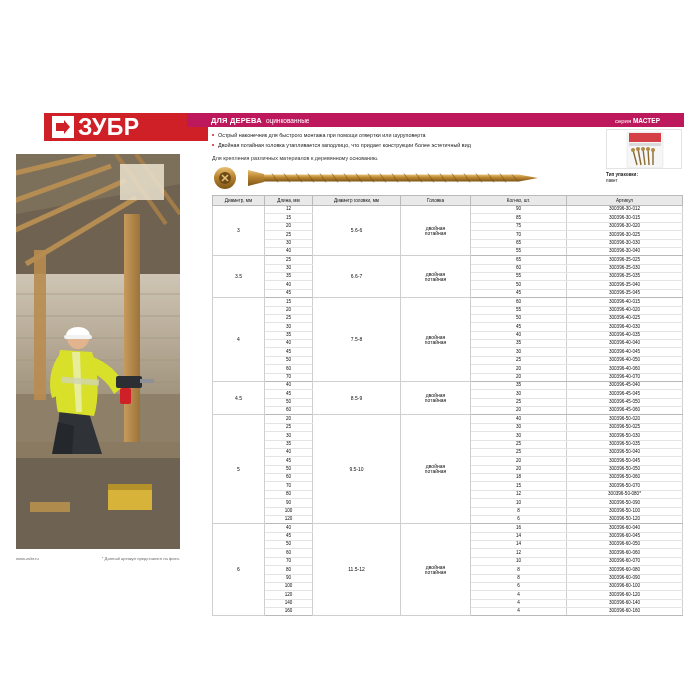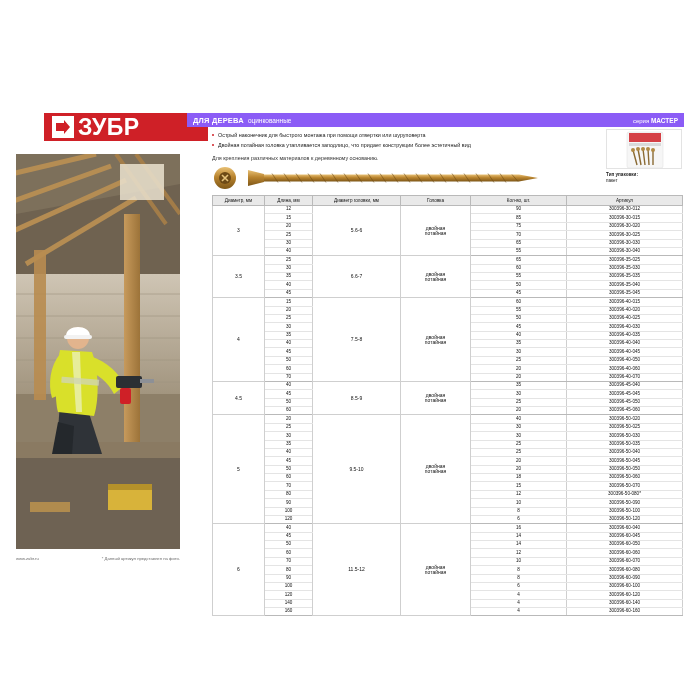--- a/index.html
+++ b/index.html
@@ -72,26 +72,26 @@
     color: #6a6a6a;
     display: flex;
     justify-content: space-between;
   }
 
   
   .header {
     position: absolute;
     left: 171px; top: 0;
     width: 497px; height: 14px;
-    background: #8b5cf6;
+    background: #be185d;
     color: #fff;
     display: flex;
     align-items: center;
     box-sizing: border-box;
-    padding: 0 6px;
+    padding: 0 24px;
   }
   .header-title {
     font-size: 7.5px;
     font-weight: bold;
     letter-spacing: 0.2px;
   }
   .header-sub {
     font-size: 6.5px;
     font-weight: normal;
     margin-left: 4px;

